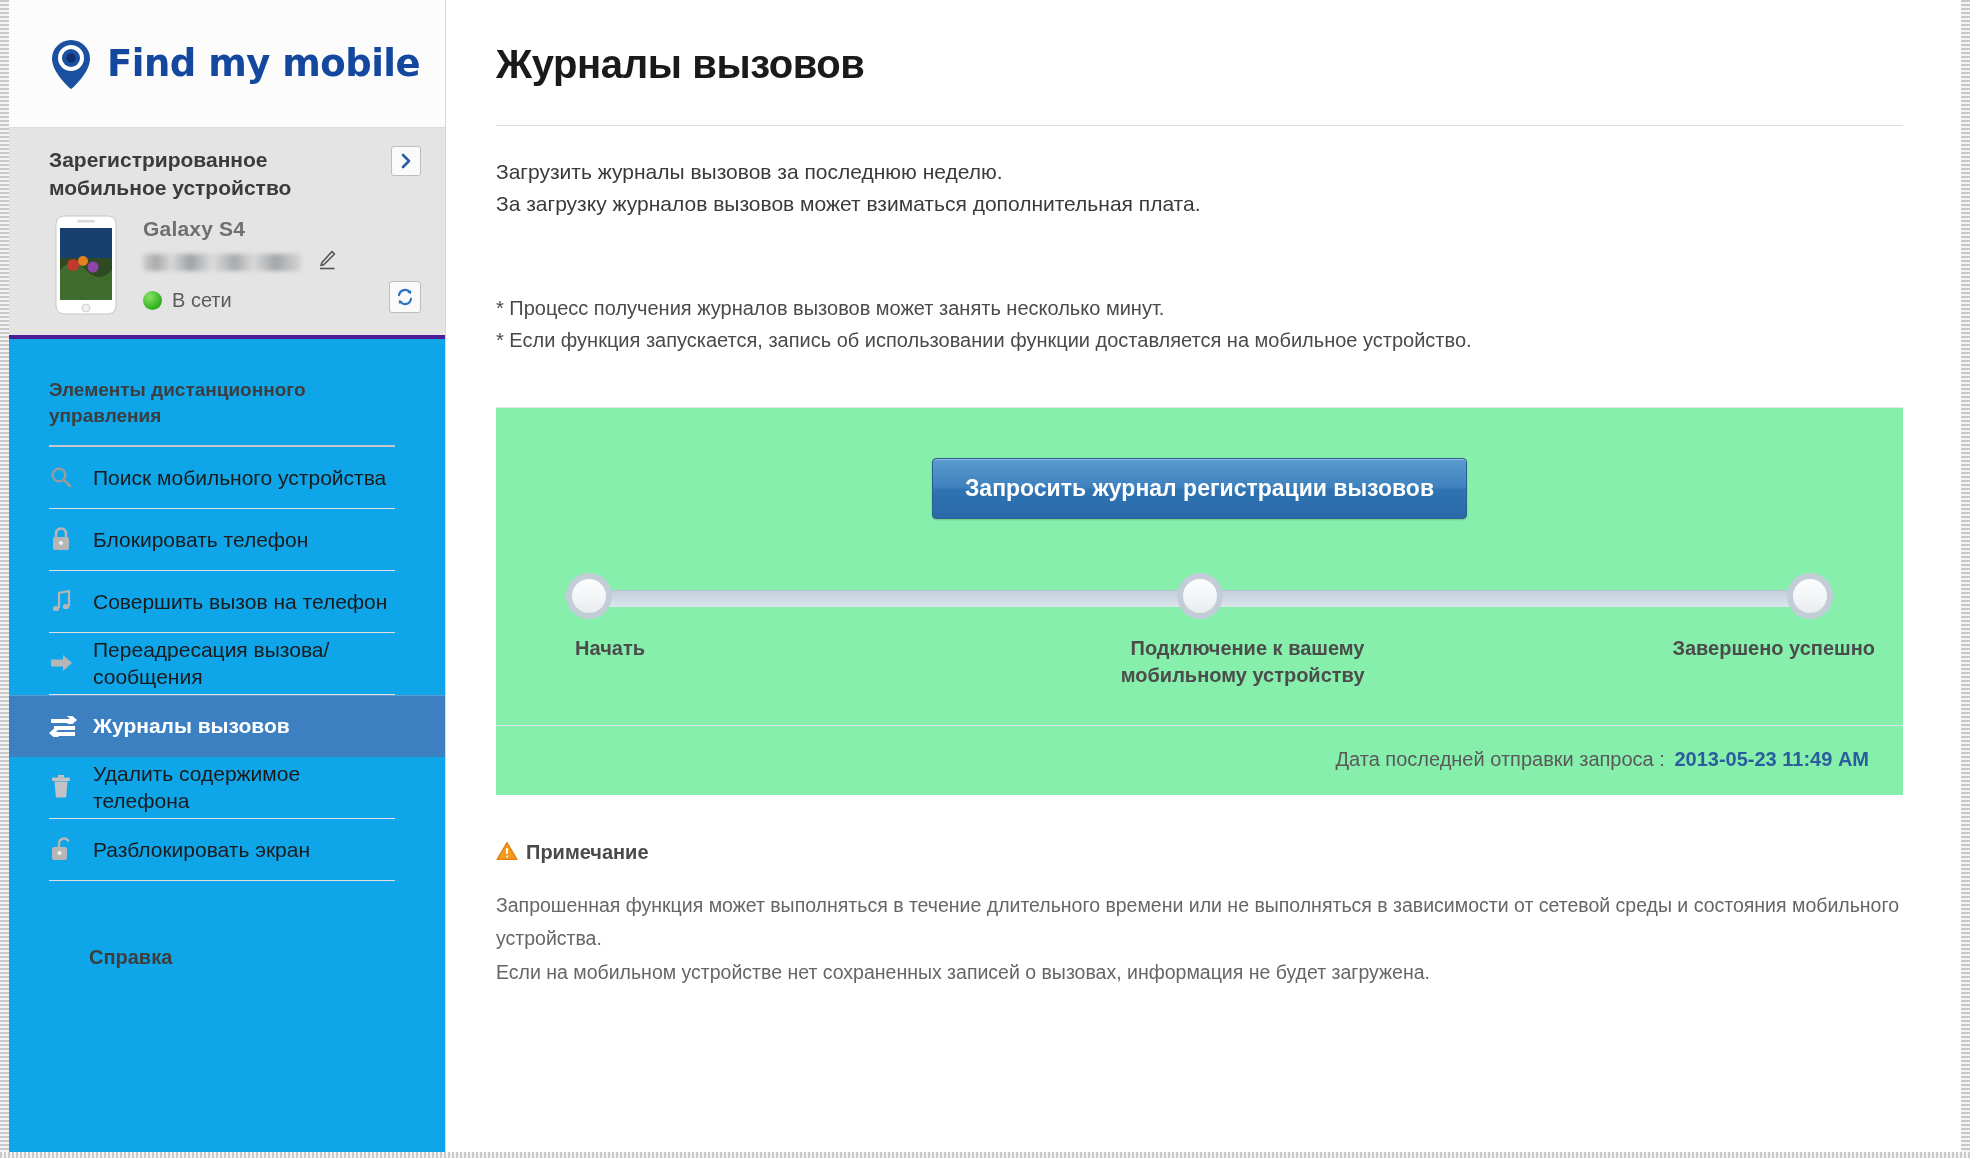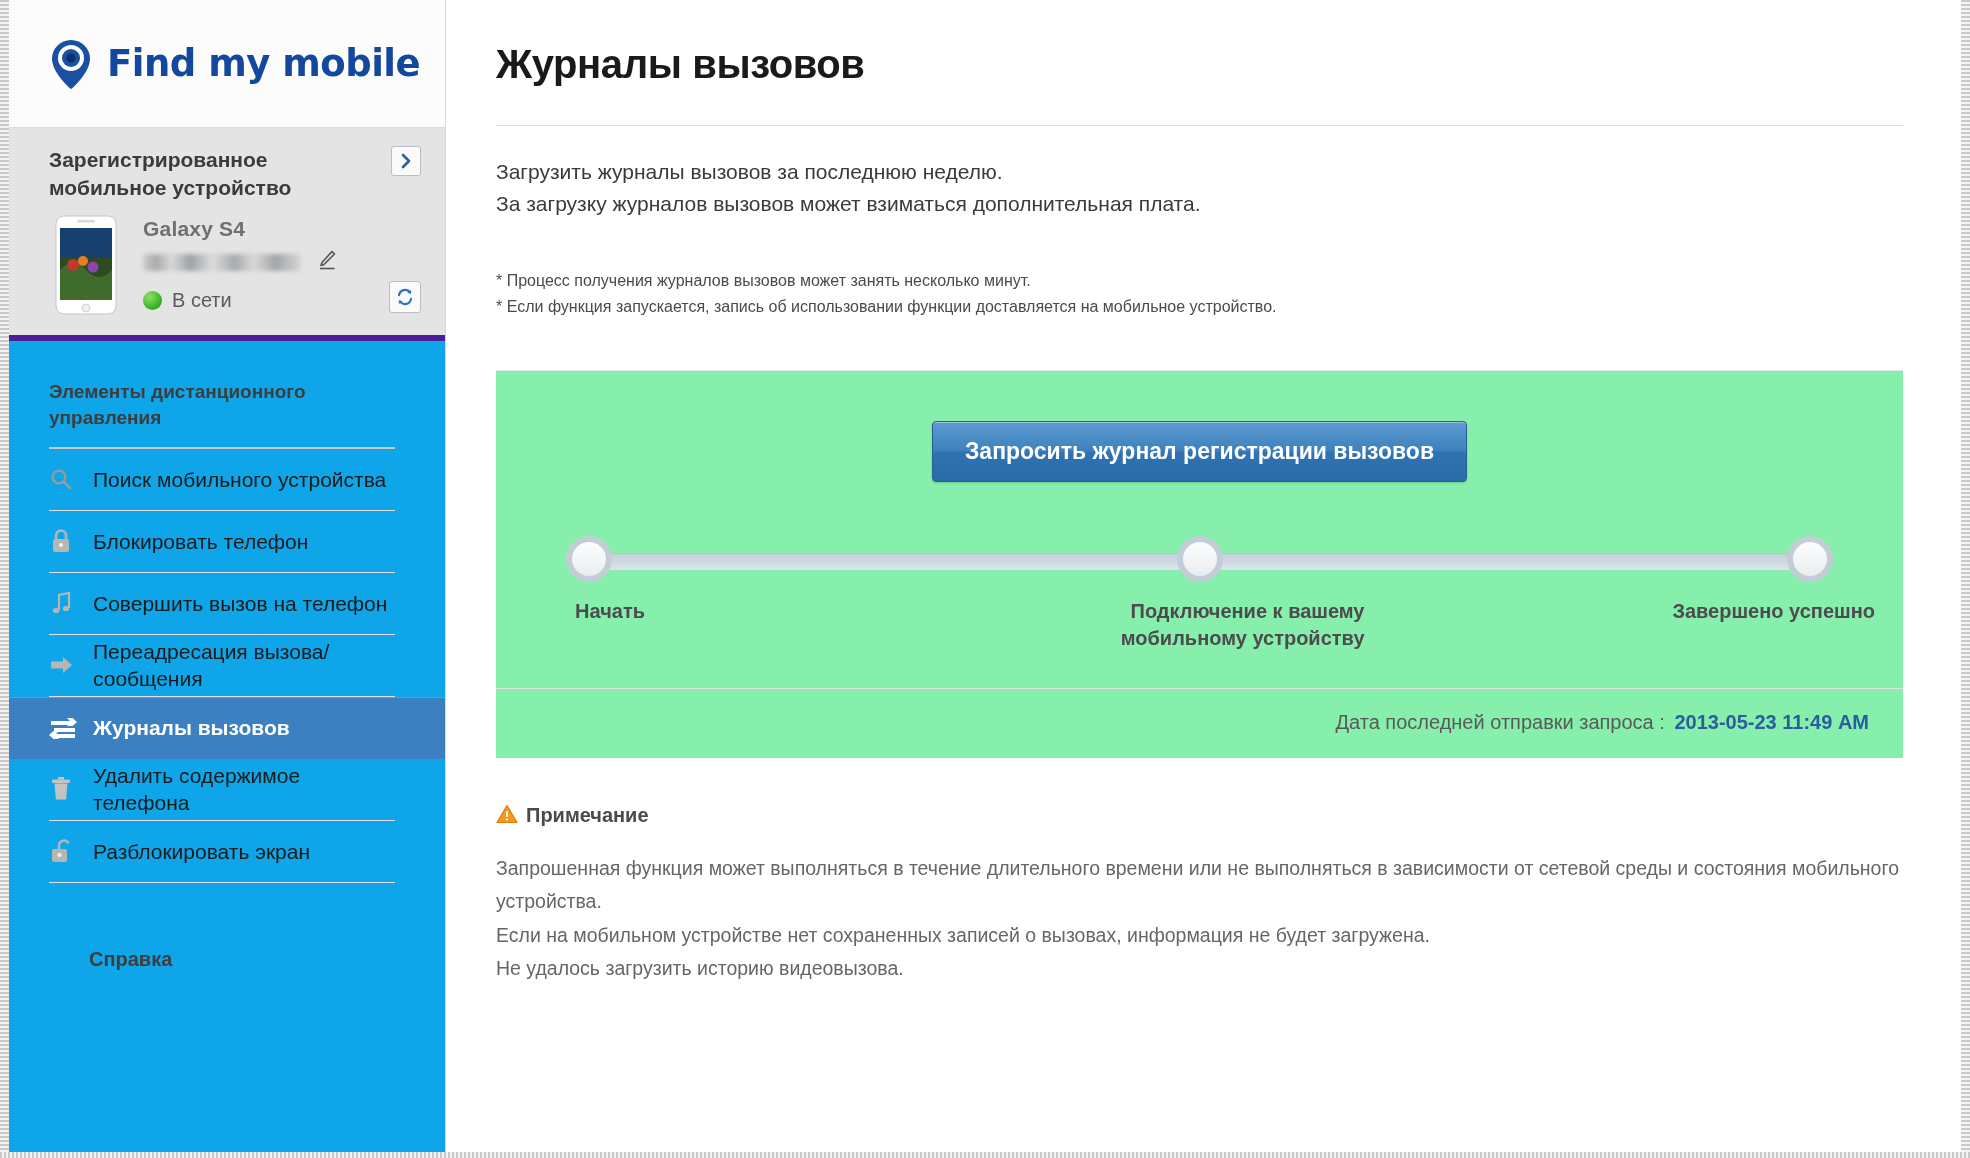--- a/index.html
+++ b/index.html
@@ -67,21 +67,21 @@
     font-weight: bold;
     color: #13489e;
     letter-spacing: -0.5px;
     margin-left: 14px;
     white-space: nowrap;
     font-family: "DejaVu Sans", sans-serif;
   }
 
   .device-block {
     background: #e4e4e4;
-    border-bottom: 6px solid #4c1d95;
+    border-bottom: 4px solid #4c1d95;
     padding: 18px 22px 20px 40px;
     position: relative;
     box-sizing: border-box;
   }
   .reg-title {
     font-size: 21px;
     font-weight: bold;
     color: #3b3b3b;
     line-height: 1.32;
     width: 300px;
@@ -253,22 +253,22 @@
     border-top: 1px solid #dddddd;
     margin-top: 38px;
   }
   .intro {
     margin-top: 30px;
     font-size: 21px;
     color: #3a3a3a;
     line-height: 1.52;
   }
   .notes-star {
-    margin-top: 48px;
-    font-size: 16px;
+    margin-top: 72px;
+    font-size: 20px;
     color: #4a4a4a;
     line-height: 1.62;
   }
 
   .progress-panel {
     margin-top: 50px;
     background: #86efac;
     border-top: 1px solid #e3e7e9;
     position: relative;
     padding: 0 0 0 0;
@@ -589,17 +589,16 @@
           <rect x="10" y="7" width="2" height="6" rx="1" fill="#ffffff"></rect>
           <rect x="10" y="14.4" width="2" height="2" rx="1" fill="#ffffff"></rect>
         </svg>
       </span>
       <span class="note-title">Примечание</span>
     </div>
 
     <div class="note-body">
       <div>Запрошенная функция может выполняться в течение длительного времени или не выполняться в зависимости от сетевой среды и состояния мобильного устройства.</div>
       <div>Если на мобильном устройстве нет сохраненных записей о вызовах, информация не будет загружена.</div>
-      <div>Не удалось загрузить историю видеовызова.</div>
     </div>
 
   </div>
 </div>
 
 </body></html>

